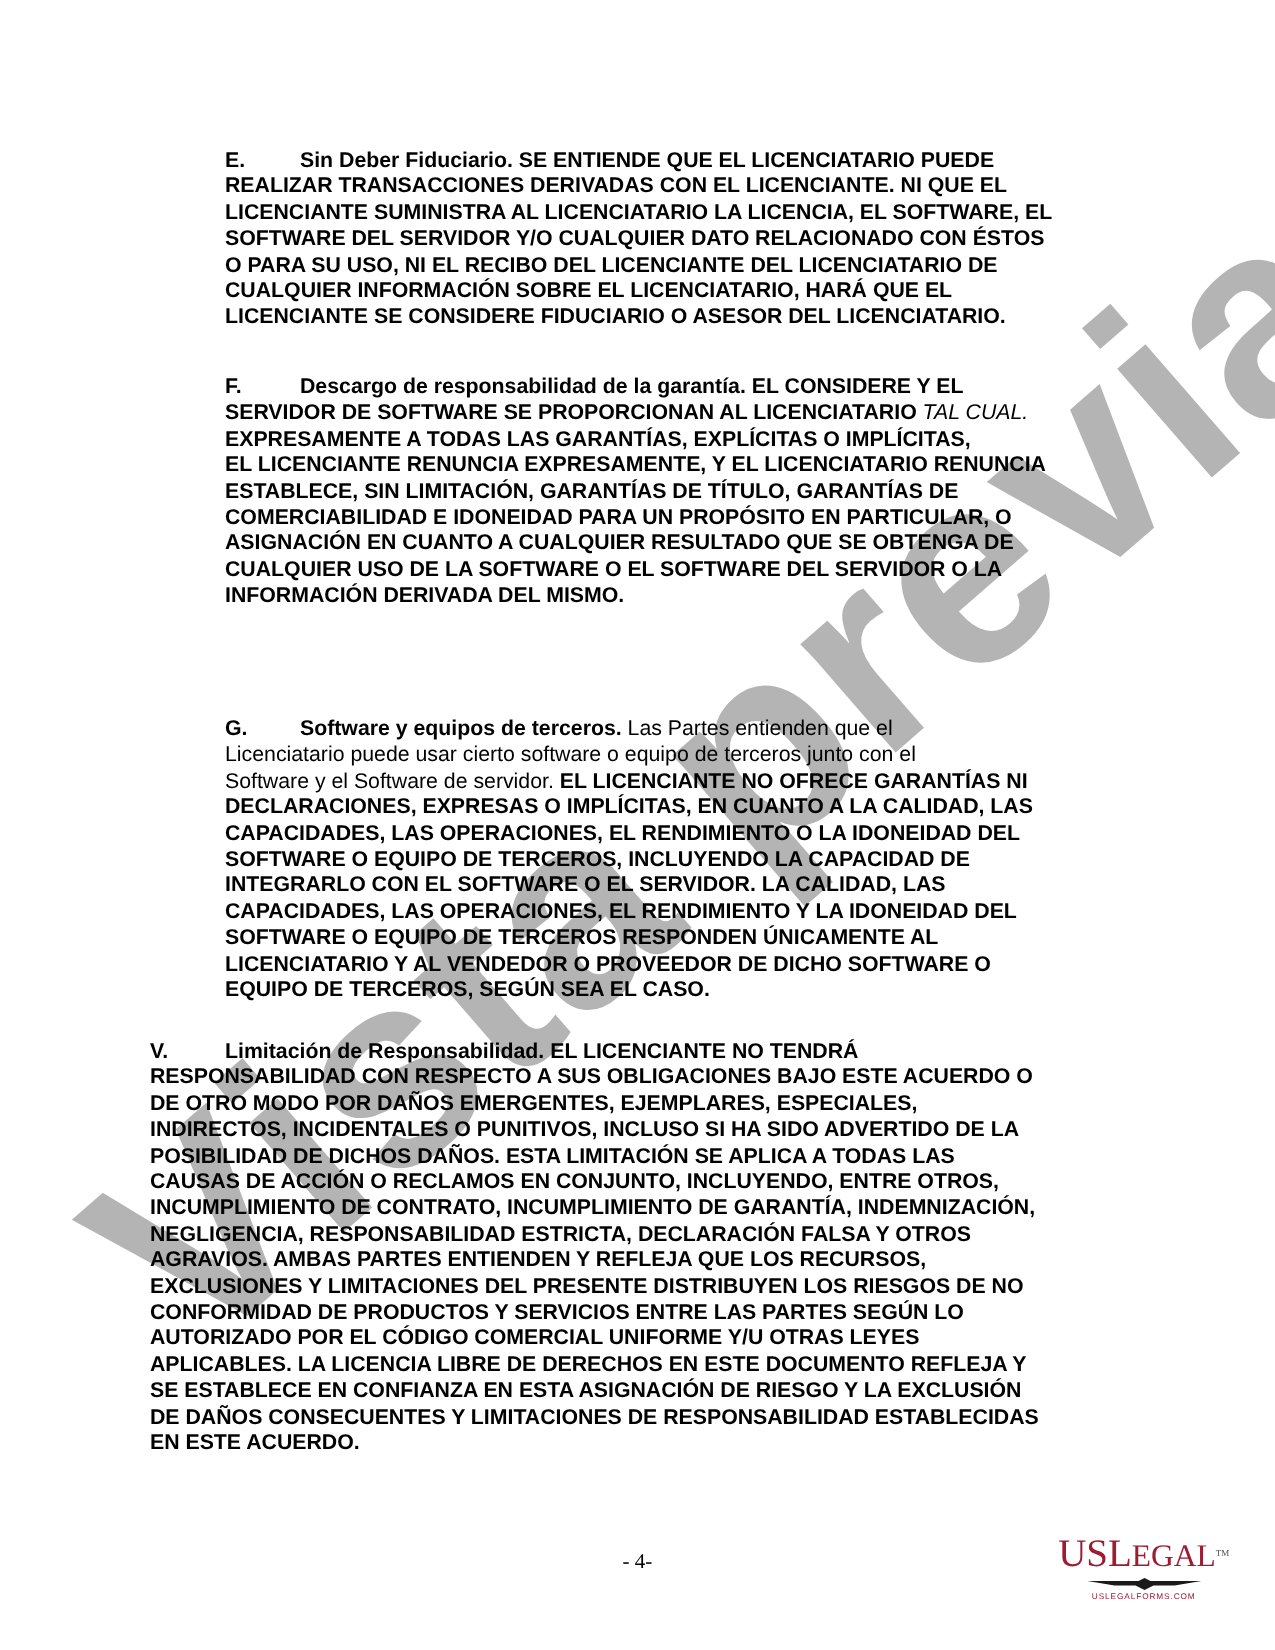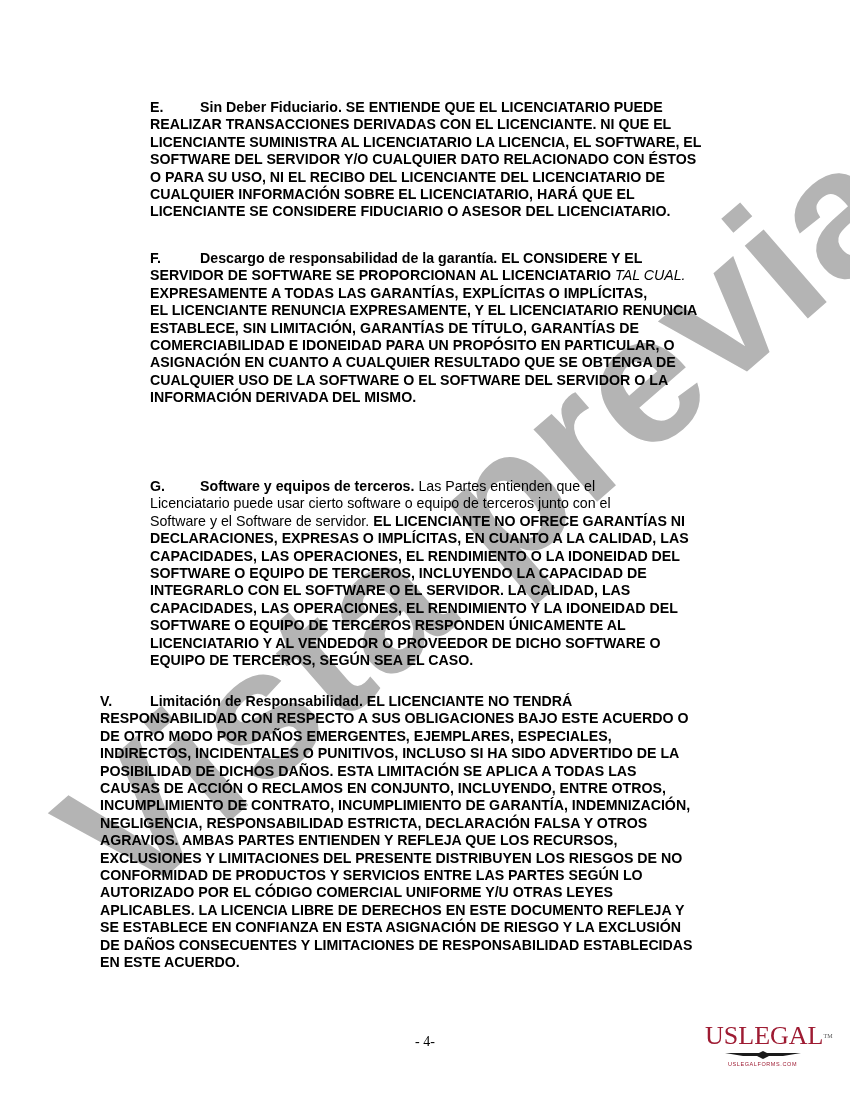--- a/index.html
+++ b/index.html
@@ -18,21 +18,21 @@
     .para.sub { left: 150px; width: 610px; }
     .para.main { left: 100px; width: 650px; margin-top: 36px; }
     .letter { display: inline-block; width: 50px; }
     .title { font-weight: bold; }
     .normal { font-weight: normal; }
     .ital { font-style: italic; font-weight: normal; }
     .line { display: block; white-space: nowrap; }
     .pagenum { position: absolute; left: 0; width: 850px; top: 1034px; text-align: center; font-family: "Liberation Serif", serif; font-size: 14px; z-index: 2; }
     .logo { position: absolute; left: 705px; top: 1024px; width: 115px; z-index: 2; text-align: center; }
     .logo-text { font-family: "Liberation Serif", serif; color: #9e1b32; font-size: 26px; letter-spacing: 0px; line-height: 24px; }
-    .logo-text .small { font-size: 26px; }
+    .logo-text .small { font-size: 21px; }
     .logo-tm { font-size: 6px; vertical-align: top; color: #555; }
     .logo-wings { display: block; margin: 2px auto 0; }
     .logo-url { font-family: "Liberation Sans", sans-serif; font-size: 5.5px; color: #9e1b32; letter-spacing: 0.6px; margin-top: 1px; }
   </style>
 </head>
 <body>
 
 <div class="page">
 
   <div class="watermark">Vista previa</div>

